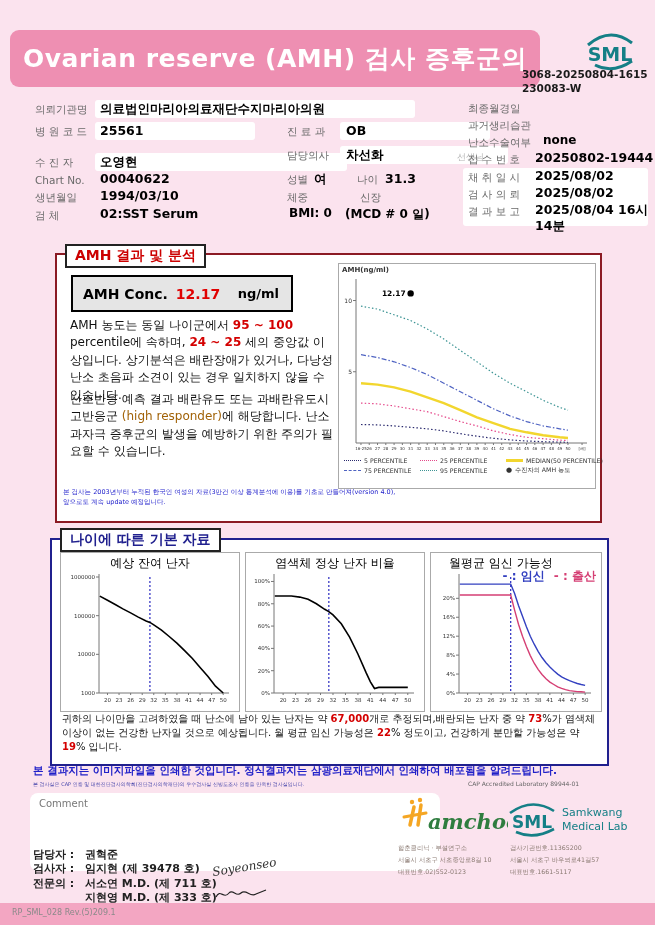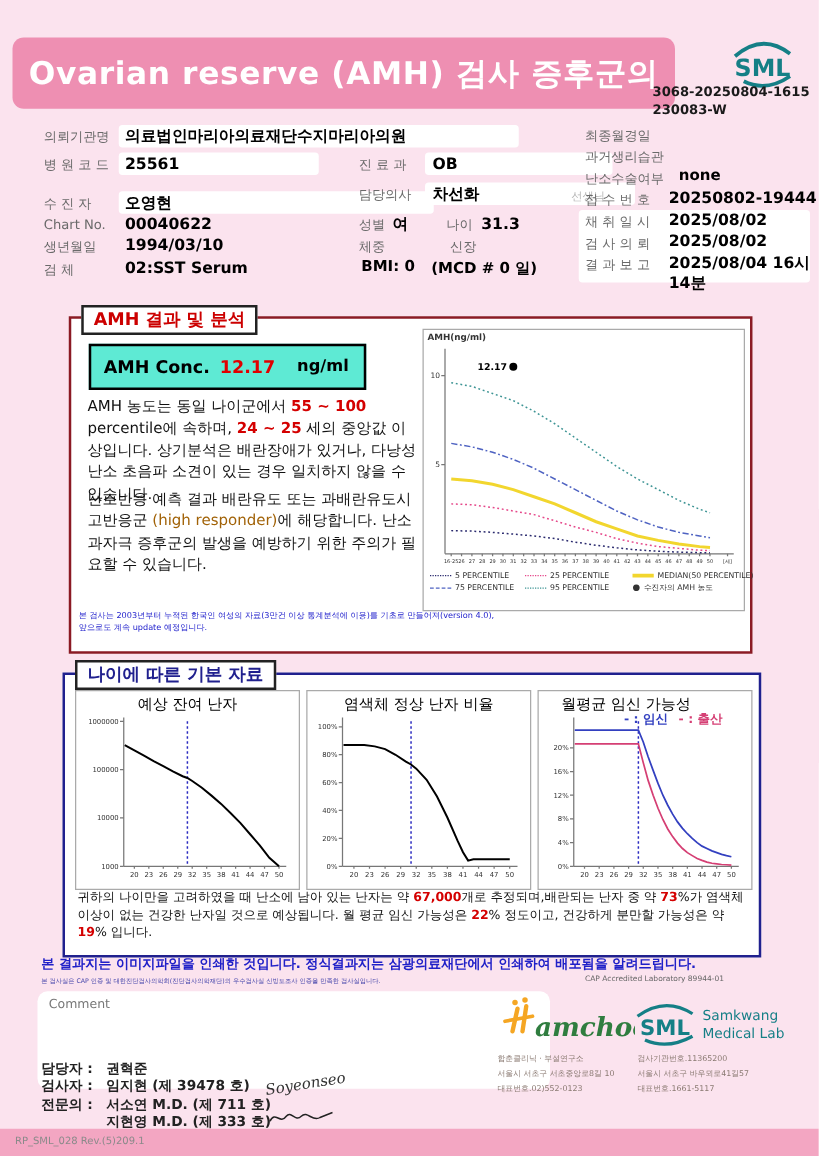--- a/index.html
+++ b/index.html
@@ -15,37 +15,37 @@
   .wbox{position:absolute;background:#fff;border-radius:3px;}
   .suffix{position:absolute;font-size:9px;color:#b5b5b5;white-space:nowrap;}
   .section{position:absolute;background:#fff;}
   .sec1{left:55px;top:253px;width:543px;height:266px;border:2px solid #8b1a24;}
   .sec2{left:50px;top:538px;width:555px;height:224px;border:2px solid #20208e;}
   .chip{position:absolute;background:#fff;border:2px solid #222;padding:1px 8px;font-size:14px;
         font-weight:bold;white-space:nowrap;z-index:3;}
   .chip.red{color:#cc0000;text-align:center;}
   .chip.navy{color:#20208e;}
   .conc-box{position:absolute;left:14px;top:20px;width:218px;height:33px;border:2.5px solid #000;
-            display:flex;align-items:center;background:#5eead4;}
+            display:flex;align-items:center;background:#e5e5e5;}
   .conc-box .cl{font-size:14px;font-weight:bold;margin-left:10px;}
   .conc-box .cv{font-size:14px;font-weight:bold;color:#e00000;margin-left:8px;}
   .conc-box .cu{font-size:13px;font-weight:bold;margin-left:auto;margin-right:12px;}
   .para{position:absolute;font-size:12px;line-height:1.45;color:#111;}
   .seg-red{color:#d40000;font-weight:bold;}
   .seg-gray{color:#a16207;}
   .tiny-note{position:absolute;font-size:6.5px;color:#2222cc;line-height:1.5;}
   .chart-frame{position:absolute;border:1px solid #aaa;background:#fff;}
   .ylab{position:absolute;left:3px;top:2px;font-size:7px;font-weight:bold;color:#333;}
   .legend{position:absolute;left:5px;top:193px;width:248px;display:grid;
           grid-template-columns:76px 86px auto;row-gap:2px;}
   .lg-item{display:flex;align-items:center;gap:3px;font-size:6.2px;color:#333;white-space:nowrap;}
   .lg-line{width:17px;height:0;display:inline-block;}
   .lg-dot{font-size:7px;line-height:1;}
   .mini-title{position:absolute;top:2px;width:100%;text-align:center;font-size:12px;color:#000;white-space:nowrap;}
-  .mini-legend{position:absolute;top:15px;right:23px;font-size:10px;font-weight:bold;white-space:nowrap;text-align:center;}
+  .mini-legend{position:absolute;top:15px;right:5px;font-size:12px;font-weight:bold;white-space:nowrap;text-align:center;}
   .summary{position:absolute;left:10px;top:172px;width:533px;font-size:10px;line-height:1.4;color:#111;}
   .print-notice{position:absolute;left:33px;top:764px;font-size:10.5px;font-weight:bold;color:#2020c8;}
   .cap-left{position:absolute;left:33px;top:781px;font-size:5px;color:#4444aa;}
   .cap-right{position:absolute;left:468px;top:780px;font-size:6px;color:#666;}
   .comment-box{position:absolute;left:30px;top:793px;width:362px;height:78px;background:#fff;border-radius:8px;padding-left:48px;}
   .comment-box .clabel{position:absolute;left:9px;top:5px;font-size:10px;color:#777;}
   .addr{position:absolute;font-size:6.3px;color:#8a7a72;line-height:1.9;white-space:nowrap;}
   .staff{position:absolute;left:33px;top:848px;font-size:11px;font-weight:bold;color:#222;line-height:1.3;}
   .staff .row{display:flex;}
   .staff .role{width:52px;}
@@ -136,21 +136,21 @@
 
   <div class="section sec1">
     <div class="chip red" style="left:8px;top:-11px;">AMH 결과 및 분석</div>
 
     <div class="conc-box">
       <span class="cl">AMH Conc.</span>
       <span class="cv">12.17</span>
       <span class="cu">ng/ml</span>
     </div>
 
-    <div class="para" style="left:13px;top:62px;width:265px;"><span>AMH 농도는 동일 나이군에서 </span><span class="seg-red">55 ~ 100</span><span> percentile에 속하며, </span><span class="seg-red">24 ~ 25</span><span> 세의 중앙값 이상입니다. 상기분석은 배란장애가 있거나, 다낭성 난소 초음파 소견이 있는 경우 일치하지 않을 수 있습니다.</span></div>
+    <div class="para" style="left:13px;top:62px;width:265px;"><span>AMH 농도는 동일 나이군에서 </span><span class="seg-red">95 ~ 100</span><span> percentile에 속하며, </span><span class="seg-red">24 ~ 25</span><span> 세의 중앙값 이상입니다. 상기분석은 배란장애가 있거나, 다낭성 난소 초음파 소견이 있는 경우 일치하지 않을 수 있습니다.</span></div>
     <div class="para" style="left:13px;top:136px;width:265px;"><span>난소반응 예측 결과 배란유도 또는 과배란유도시 고반응군 </span><span class="seg-gray">(high responder)</span><span>에 해당합니다. 난소과자극 증후군의 발생을 예방하기 위한 주의가 필요할 수 있습니다.</span></div>
 
     <div class="tiny-note" style="left:6px;top:233px;">
       <div>본 검사는 2003년부터 누적된 한국인 여성의 자료(3만건 이상 통계분석에 이용)를 기초로 만들어져(version 4.0),</div>
       <div>앞으로도 계속 update 예정입니다.</div>
     </div>
 
     <div class="chart-frame" style="left:281px;top:8px;width:256px;height:224px;">
       <span class="ylab">AMH(ng/ml)</span>
       <div class="abs" style="left:0;top:10px;"><svg width="256" height="182">

